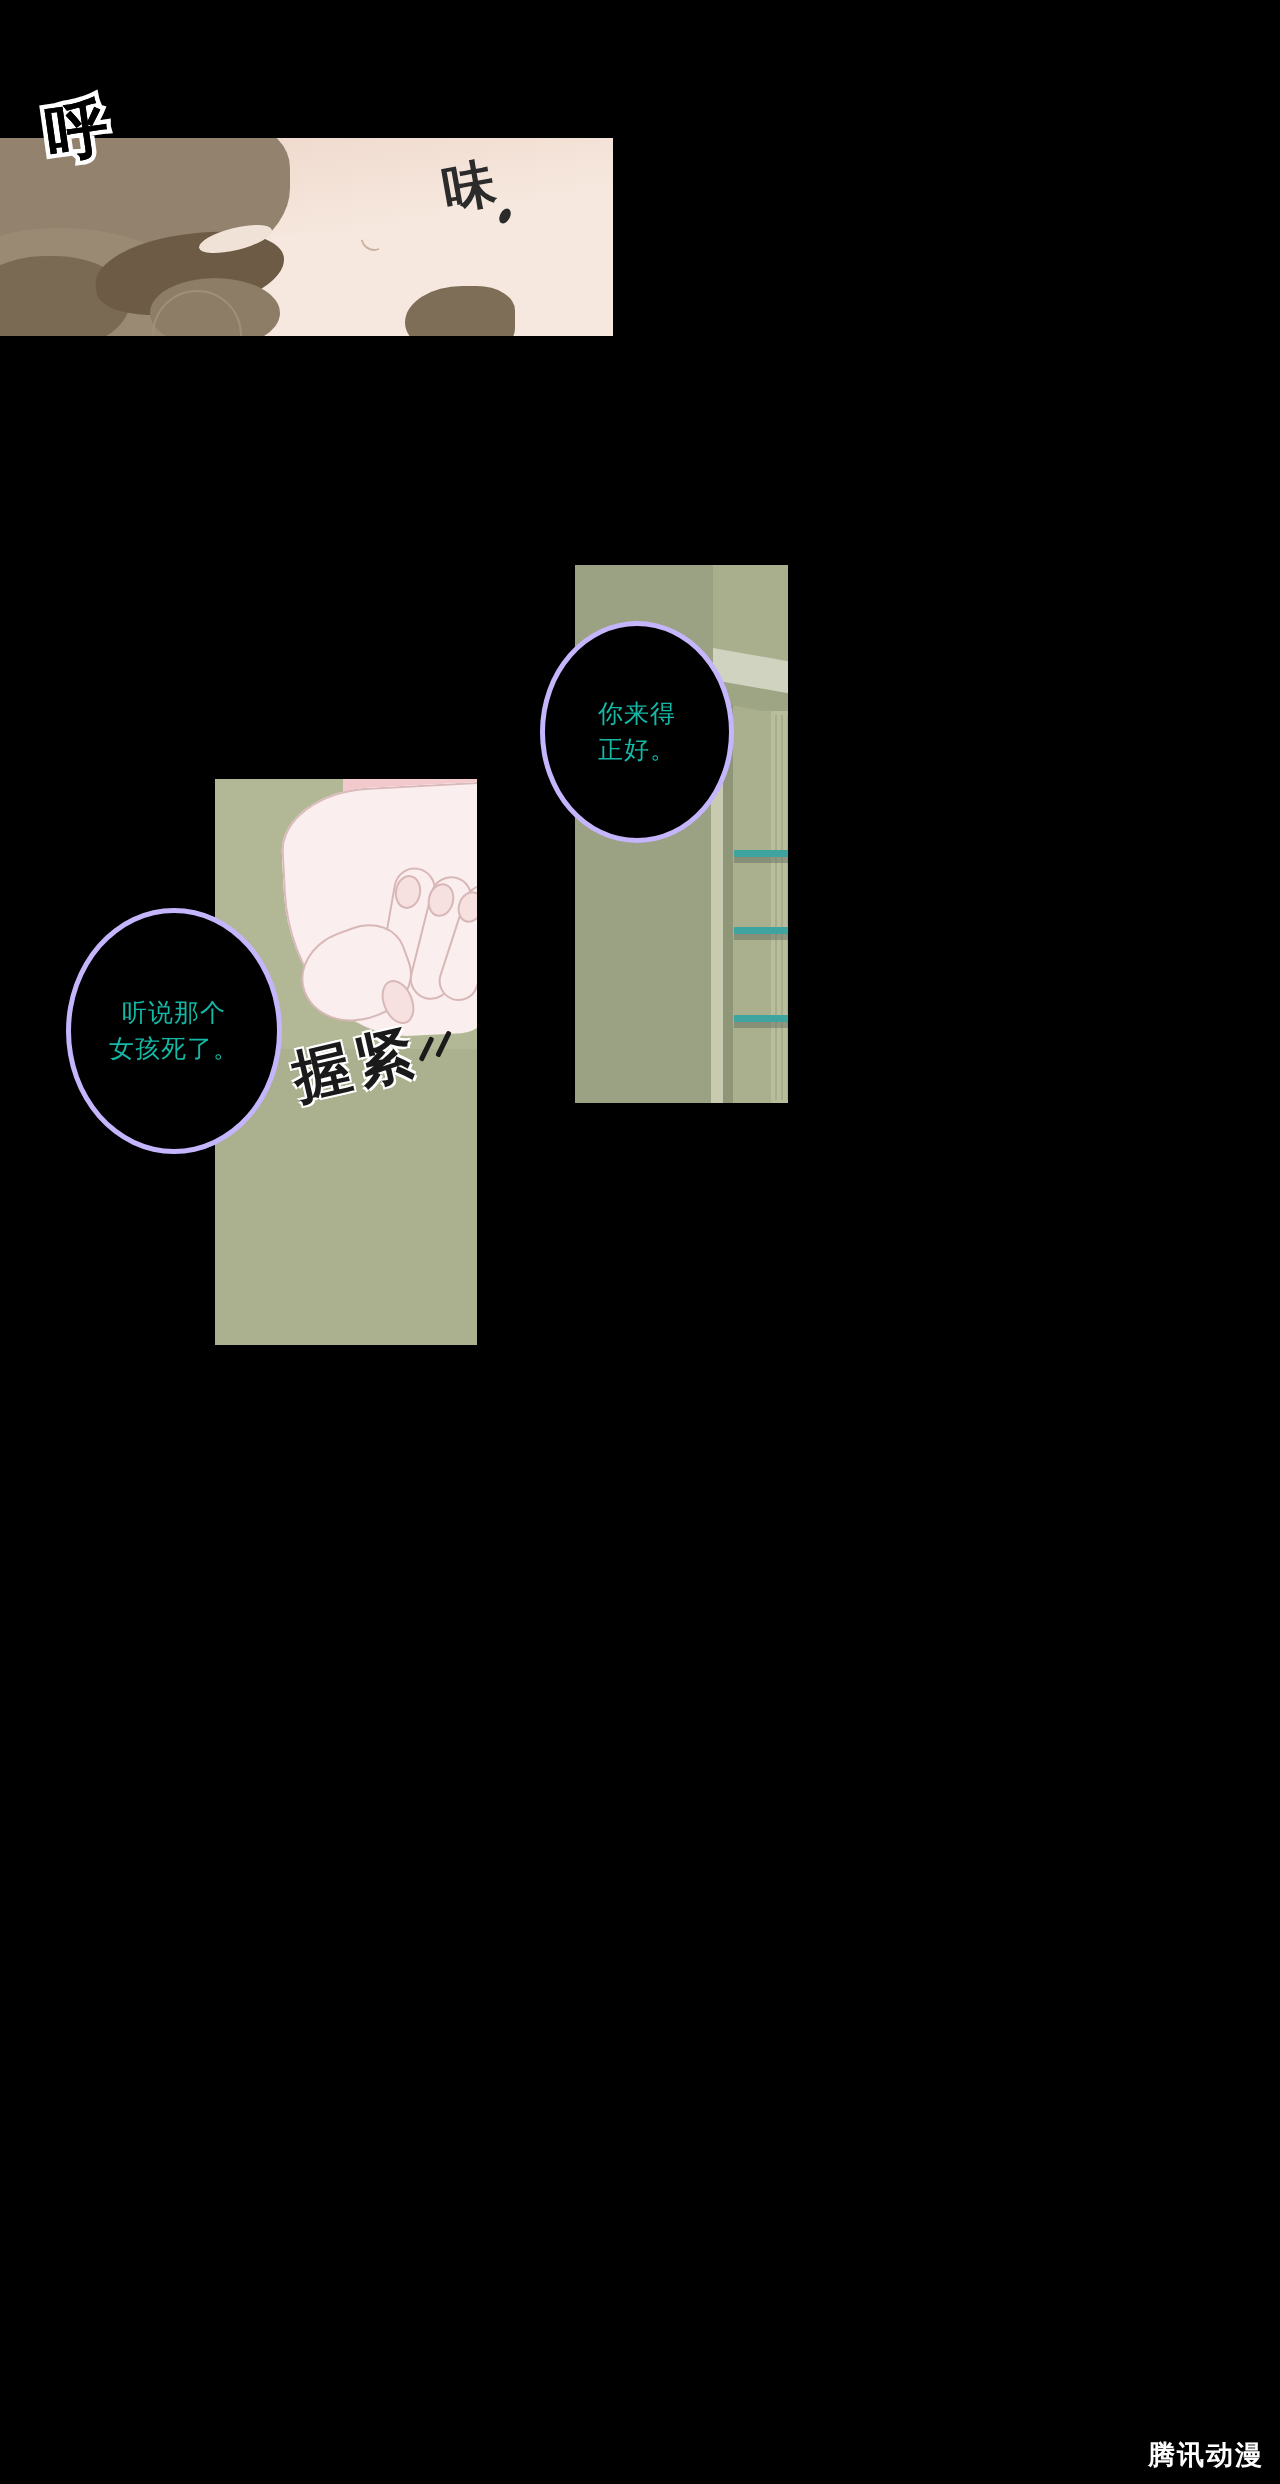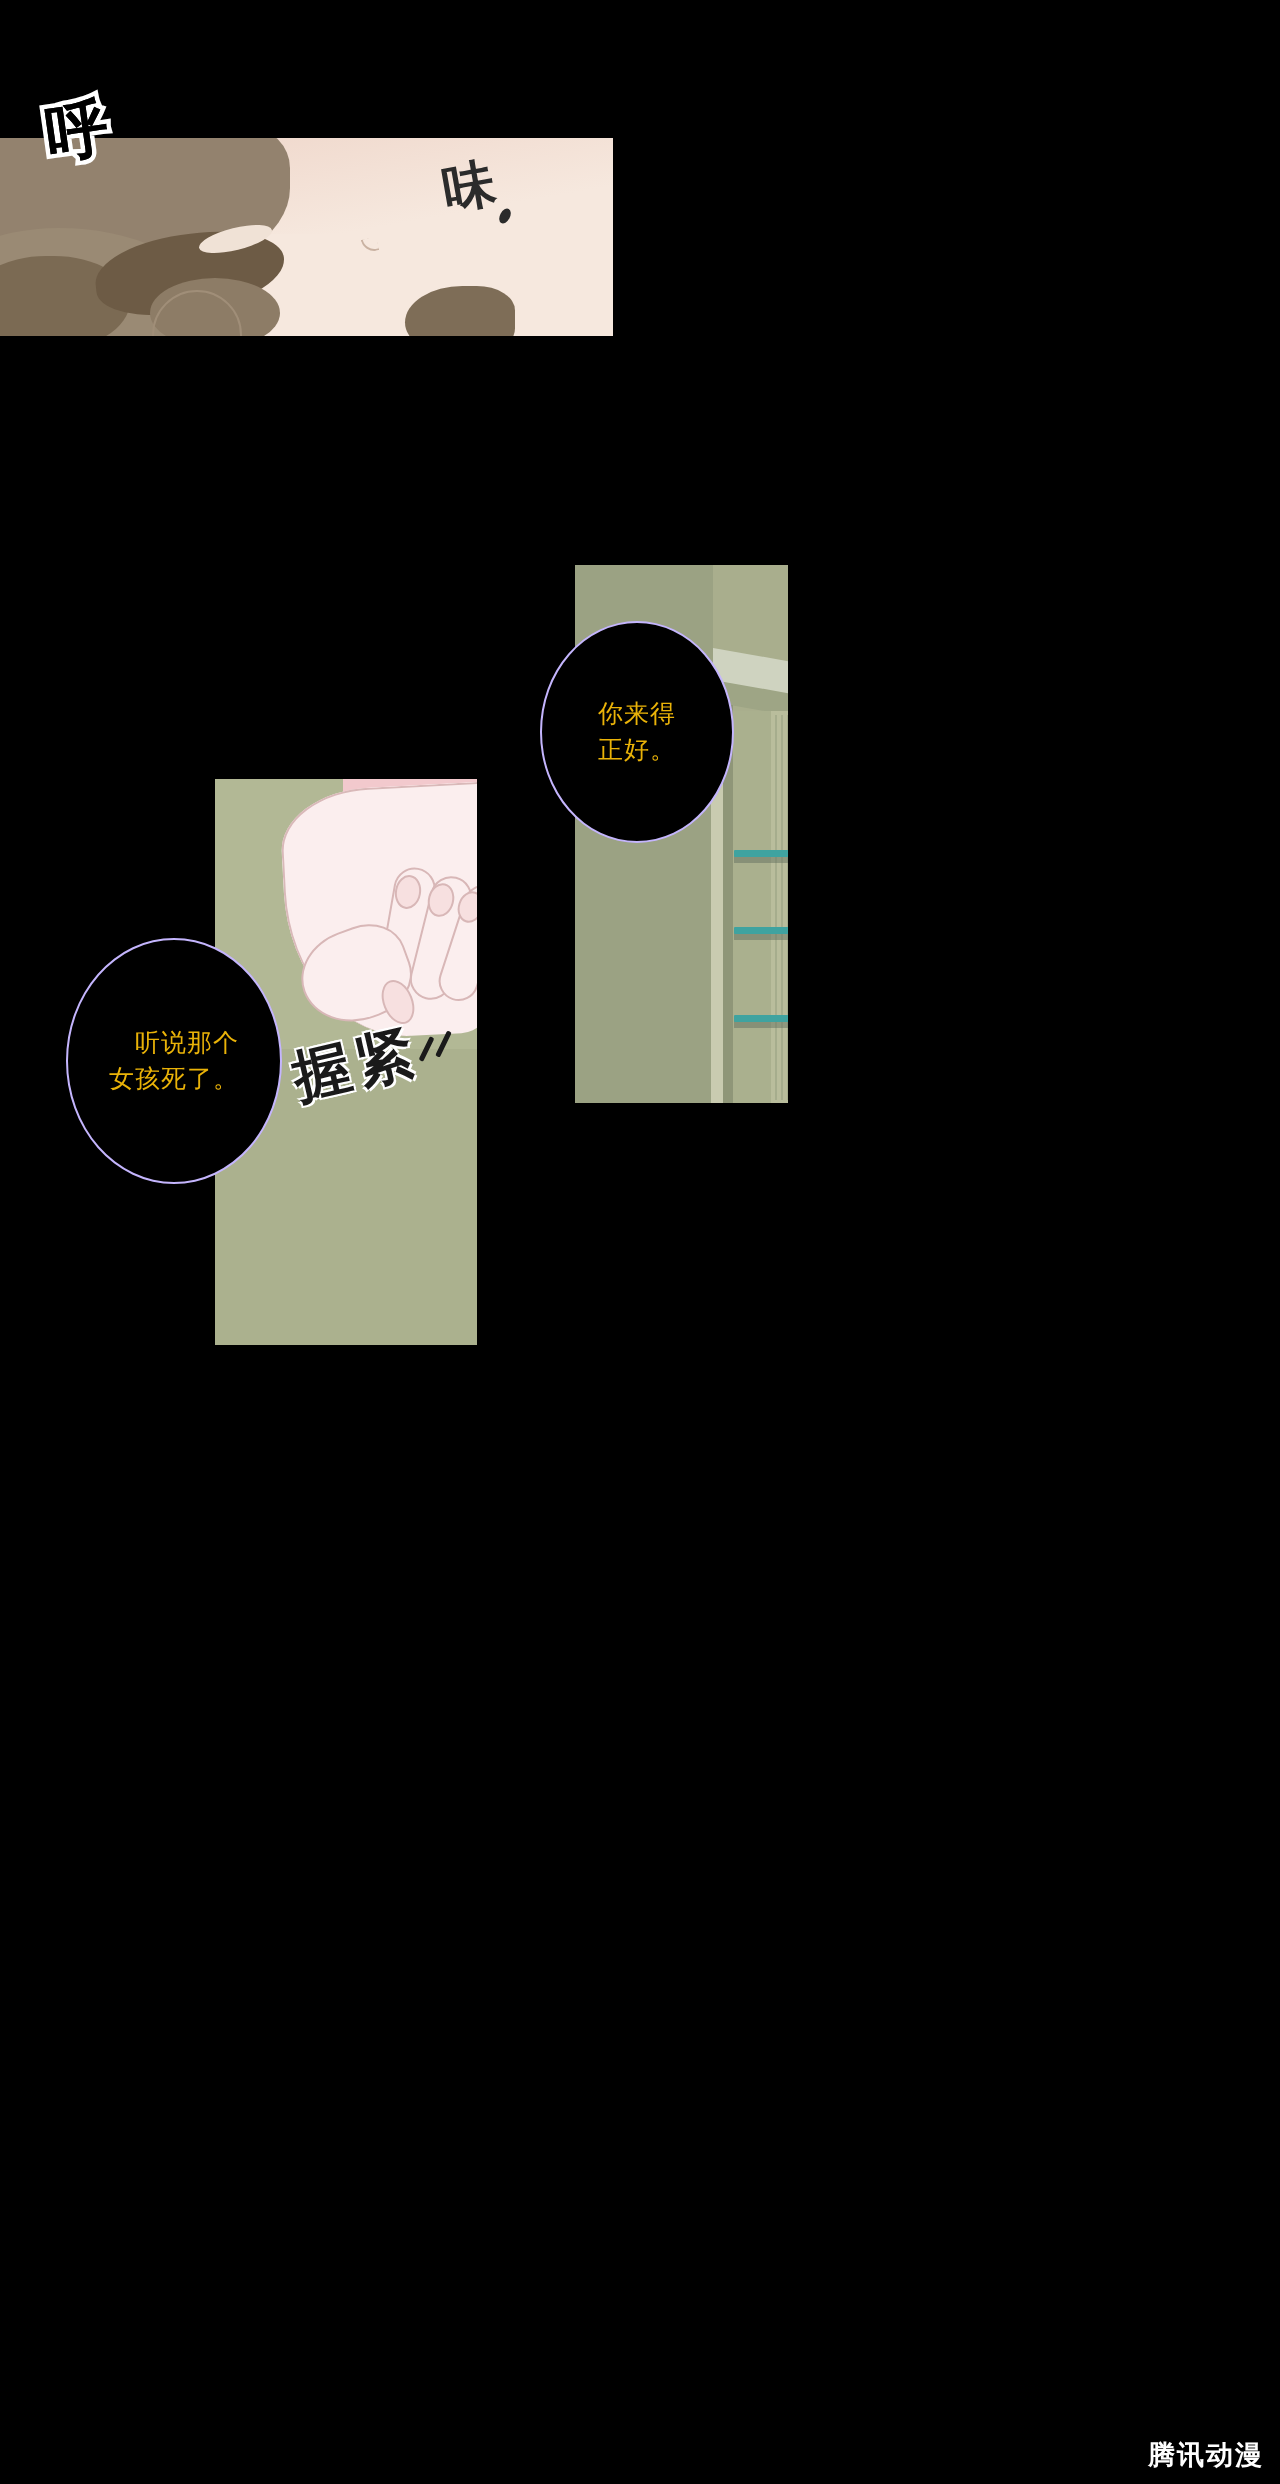--- a/index.html
+++ b/index.html
@@ -338,38 +338,38 @@
   .sfx-dash {
     position:absolute;
     background:#1a1a1a;
     border-radius:2px;
   }
 
   
   .bubble {
     position:absolute;
     background:#000000;
-    border:2px solid #c4b5fd;
+    border:5px solid #c4b5fd;
     border-radius:50%;
     display:flex;
     align-items:center;
     justify-content:center;
-    color:#eab308;
+    color:#14b8a6;
     text-align:center;
     line-height:1.45;
     font-size:25px;
     letter-spacing:1px;
   }
   .bubble-a {
     left:540px; top:621px;
     width:194px; height:222px;
   }
   .bubble-b {
-    left:66px; top:938px;
-    width:216px; height:246px;text-align:right;
+    left:66px; top:908px;
+    width:216px; height:246px;
   }
   .bubble .txt { white-space:pre-line; }
 
   
   .watermark {
     position:absolute;
     right:16px; bottom:16px;
     font-size:27px;
     font-weight:700;
     color:#ffffff;

